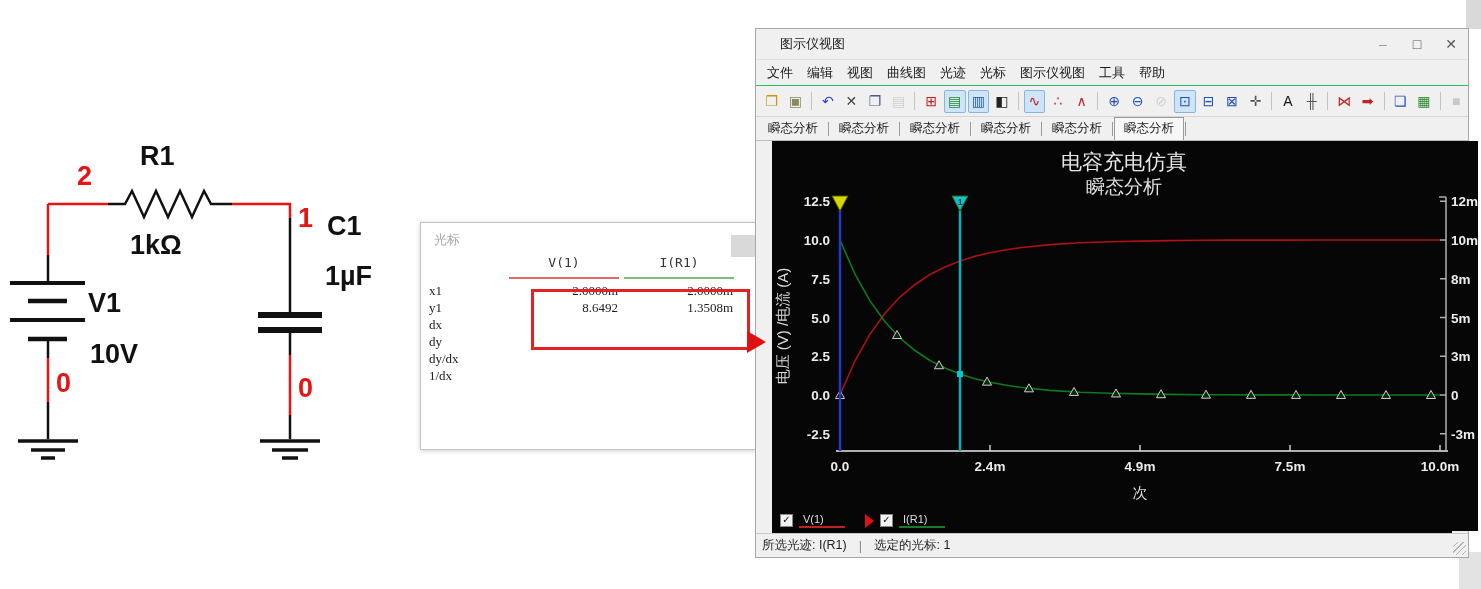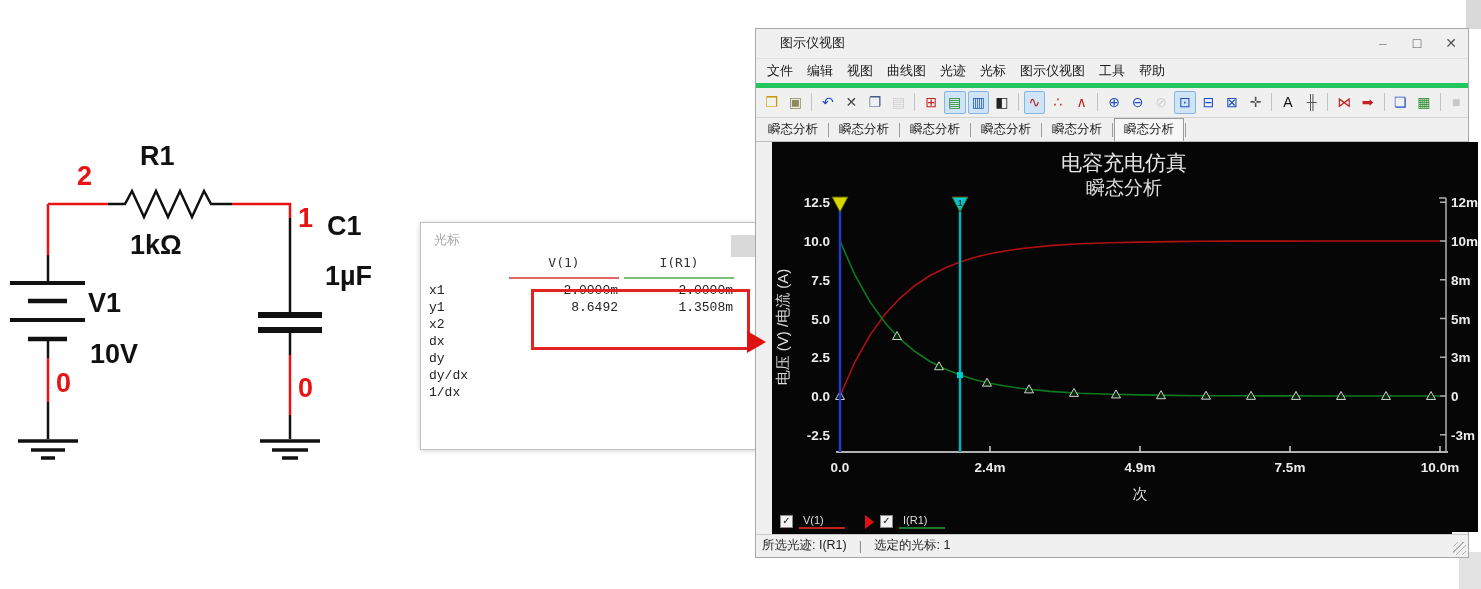--- a/index.html
+++ b/index.html
@@ -19,36 +19,36 @@
     border:1px solid #c3c3c3;box-shadow:0 1px 5px rgba(0,0,0,.18);z-index:5;}
   .cp-title{position:absolute;left:13px;top:8px;font-size:13px;color:#a8a8a8;}
   .cp-btn{position:absolute;left:310px;top:12px;width:34px;height:22px;background:#d9d9d9;}
   .cp-head{position:absolute;top:32px;font-family:"DejaVu Sans Mono",monospace;font-size:13px;
     color:#333;text-align:center;width:110px;}
   .cp-head.v{left:88px;} .cp-head.i{left:203px;}
   .cp-ul{position:absolute;top:54px;height:2px;width:110px;}
   .cp-ul.v{left:88px;background:#e06a6a;} .cp-ul.i{left:203px;background:#7cbf7c;}
   .cp-rows{position:absolute;left:8px;top:60px;width:312px;}
   .cp-row{display:grid;grid-template-columns:52px 137px 115px;height:17px;
-    font-family:Liberation Mono, monospace;font-size:13px;color:#222;}
+    font-family:Liberation Serif, serif;font-size:13px;color:#222;}
   .cp-row .val{text-align:right;}
   .annotation-rect{position:absolute;left:110px;top:66px;width:213px;height:55px;
     border:3px solid #e32222;z-index:30;pointer-events:none;}
   .annotation-arrow{position:absolute;left:747px;top:331px;width:0;height:0;z-index:40;
     border-left:19px solid #e01111;border-top:11px solid transparent;border-bottom:11px solid transparent;}
 
   
   .grapher{position:absolute;left:755px;top:28px;width:712px;height:528px;background:#f0f0f0;
     border:1px solid #a8a8a8;z-index:10;display:flex;flex-direction:column;}
   .titlebar{height:30px;display:flex;align-items:center;background:#f0f0f0;border-bottom:1px solid #e2e2e2;}
   .titlebar .title{font-size:13px;color:#222;padding-left:24px;flex:1;}
   .winbtn{width:34px;height:100%;display:flex;align-items:center;justify-content:center;
     font-size:14px;color:#555;}
   .winbtn.min{color:#9a9a9a;}
-  .menubar{height:25px;display:flex;align-items:center;background:#f0f0f0;border-bottom:5px solid #22c55e;padding-left:4px;}
+  .menubar{height:25px;display:flex;align-items:center;background:#f0f0f0;border-bottom:1px solid #22c55e;padding-left:4px;}
   .menu-item{font-size:13px;color:#1a1a1a;padding:2px 7px;}
   .toolbar{height:30px;display:flex;align-items:center;background:#f0f0f0;border-bottom:1px solid #d5d5d5;padding-left:4px;}
   .ticon{width:21px;height:21px;margin:0 1px;display:flex;align-items:center;justify-content:center;
     font-size:14px;border:1px solid transparent;border-radius:2px;}
   .ticon.active{background:#cfe4f7;border-color:#84b6e4;}
   .ticon.disabled{opacity:.38;}
   .tsep{width:1px;height:18px;background:#c2c2c2;margin:0 4px;}
   .tabbar{height:23px;display:flex;align-items:flex-end;background:#f0f0f0;border-bottom:1px solid #bdbdbd;padding-left:3px;}
   .tab{font-size:12.5px;color:#1a1a1a;padding:2px 9px 3px 9px;}
   .tab.active{background:#f7f7f7;border:1px solid #9c9c9c;border-bottom:none;}
@@ -143,25 +143,20 @@
     <div class="cp-rows" id="cursorRows">
         <div class="cp-row">
           <span class="lbl">x1</span>
           <span class="val">2.0000m</span>
           <span class="val">2.0000m</span>
         </div>
         <div class="cp-row">
           <span class="lbl">y1</span>
           <span class="val">8.6492</span>
           <span class="val">1.3508m</span>
-        </div>
-        <div class="cp-row">
-          <span class="lbl">x2</span>
-          <span class="val"></span>
-          <span class="val"></span>
         </div>
         <div class="cp-row">
           <span class="lbl">dx</span>
           <span class="val"></span>
           <span class="val"></span>
         </div>
         <div class="cp-row">
           <span class="lbl">dy</span>
           <span class="val"></span>
           <span class="val"></span>

